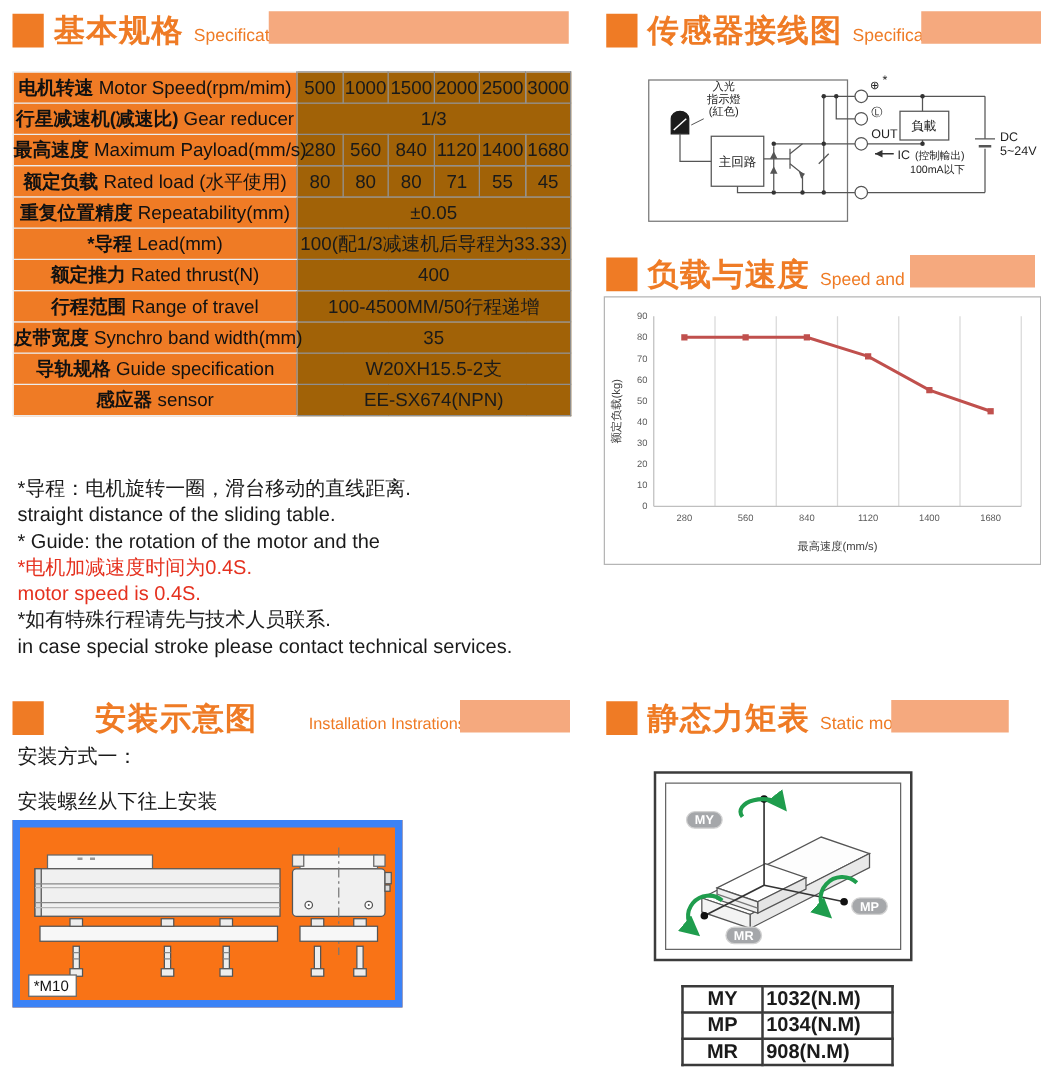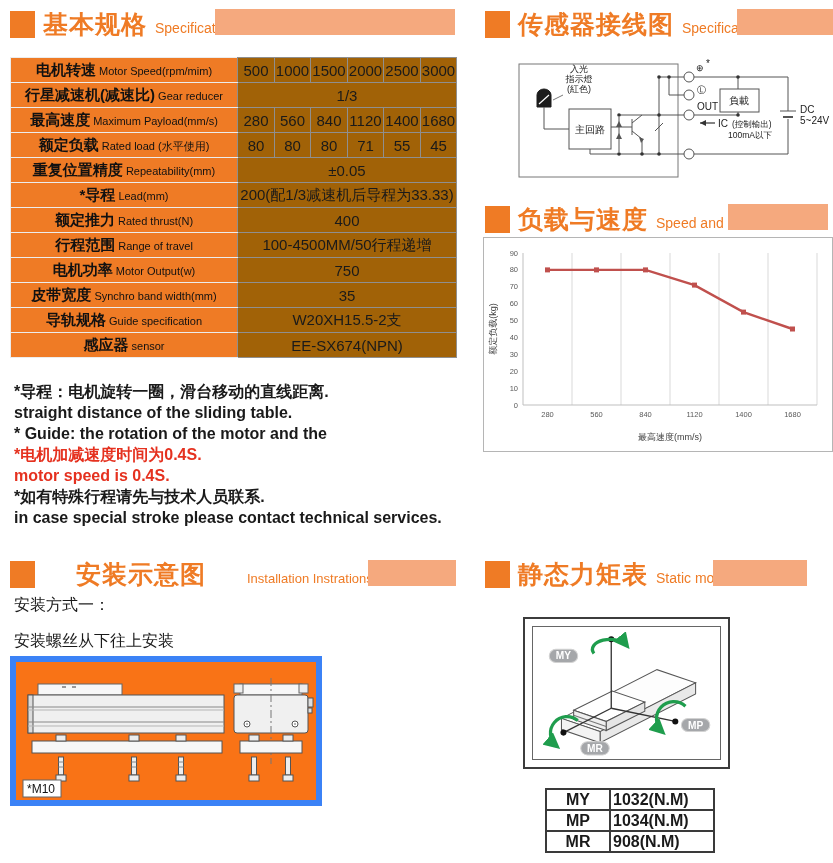--- a/index.html
+++ b/index.html
@@ -11,24 +11,24 @@
   .hdr .hzh{font-size:25px;font-weight:bold;color:#EF7B25;letter-spacing:1px;}
   .hdr .hen{font-size:14px;color:#EF7B25;}
   .hdr .hen.small{font-size:13px;}
   .hbar{position:absolute;height:26px;background:#F5A97E;}
   
   .spec-table{position:absolute;left:10px;top:57px;width:446px;border-collapse:collapse;table-layout:fixed;}
   .spec-table td{height:24px;vertical-align:middle;text-align:center;padding:0;white-space:nowrap;}
   .spec-table td.lab{background:#EF7B25;border:1px solid #ececec;border-right:1px solid #8f8f8f;}
   .spec-table td.val{border:1px solid #8f8f8f;background:#a16207;font-size:15px;}
   .spec-table td.lab .zh{font-size:15px;font-weight:bold;color:#111;}
-  .spec-table td.lab .en{font-size:11px;color:#111;}
+  .spec-table td.lab .en{font-size:15px;color:#111;}
   
   #notes{position:absolute;left:14px;top:381px;font-size:16px;line-height:21px;}
-  #notes .note-line{white-space:nowrap;font-weight:bold;}
+  #notes .note-line{white-space:nowrap;}
   #notes .red{color:#E5311F;}
   
   .install-line{position:absolute;left:14px;font-size:16px;white-space:nowrap;}
   
   #install-fig{position:absolute;left:10px;top:656px;width:300px;height:138px;border:6px solid #3b82f6;background:#f97316;}
   
   #wiring{position:absolute;left:501px;top:57px;}
   #wiring text{fill:#222;}
   
   #chart-box{position:absolute;left:483px;top:237px;width:348px;height:213px;border:1px solid #b5b5b5;background:#fff;}
@@ -97,33 +97,29 @@
           <td class="val">71</td>
           <td class="val">55</td>
           <td class="val">45</td>
         </tr>
         <tr>
           <td class="lab"><span class="zh">重复位置精度</span><span class="en"> Repeatability(mm)</span></td>
           <td class="val" colspan="6">±0.05</td>
         </tr>
         <tr>
           <td class="lab"><span class="zh">*导程</span><span class="en"> Lead(mm)</span></td>
-          <td class="val" colspan="6">200(配1/3减速机后导程为33.33)</td>
+          <td class="val" colspan="6">100(配1/3减速机后导程为33.33)</td>
         </tr>
         <tr>
           <td class="lab"><span class="zh">额定推力</span><span class="en"> Rated thrust(N)</span></td>
           <td class="val" colspan="6">400</td>
         </tr>
         <tr>
           <td class="lab"><span class="zh">行程范围</span><span class="en"> Range of travel</span></td>
           <td class="val" colspan="6">100-4500MM/50行程递增</td>
-        </tr>
-        <tr>
-          <td class="lab"><span class="zh">电机功率</span><span class="en"> Motor Output(w)</span></td>
-          <td class="val" colspan="6">750</td>
         </tr>
         <tr>
           <td class="lab"><span class="zh">皮带宽度</span><span class="en"> Synchro band width(mm)</span></td>
           <td class="val" colspan="6">35</td>
         </tr>
         <tr>
           <td class="lab"><span class="zh">导轨规格</span><span class="en"> Guide specification</span></td>
           <td class="val" colspan="6">W20XH15.5-2支</td>
         </tr>
         <tr>

